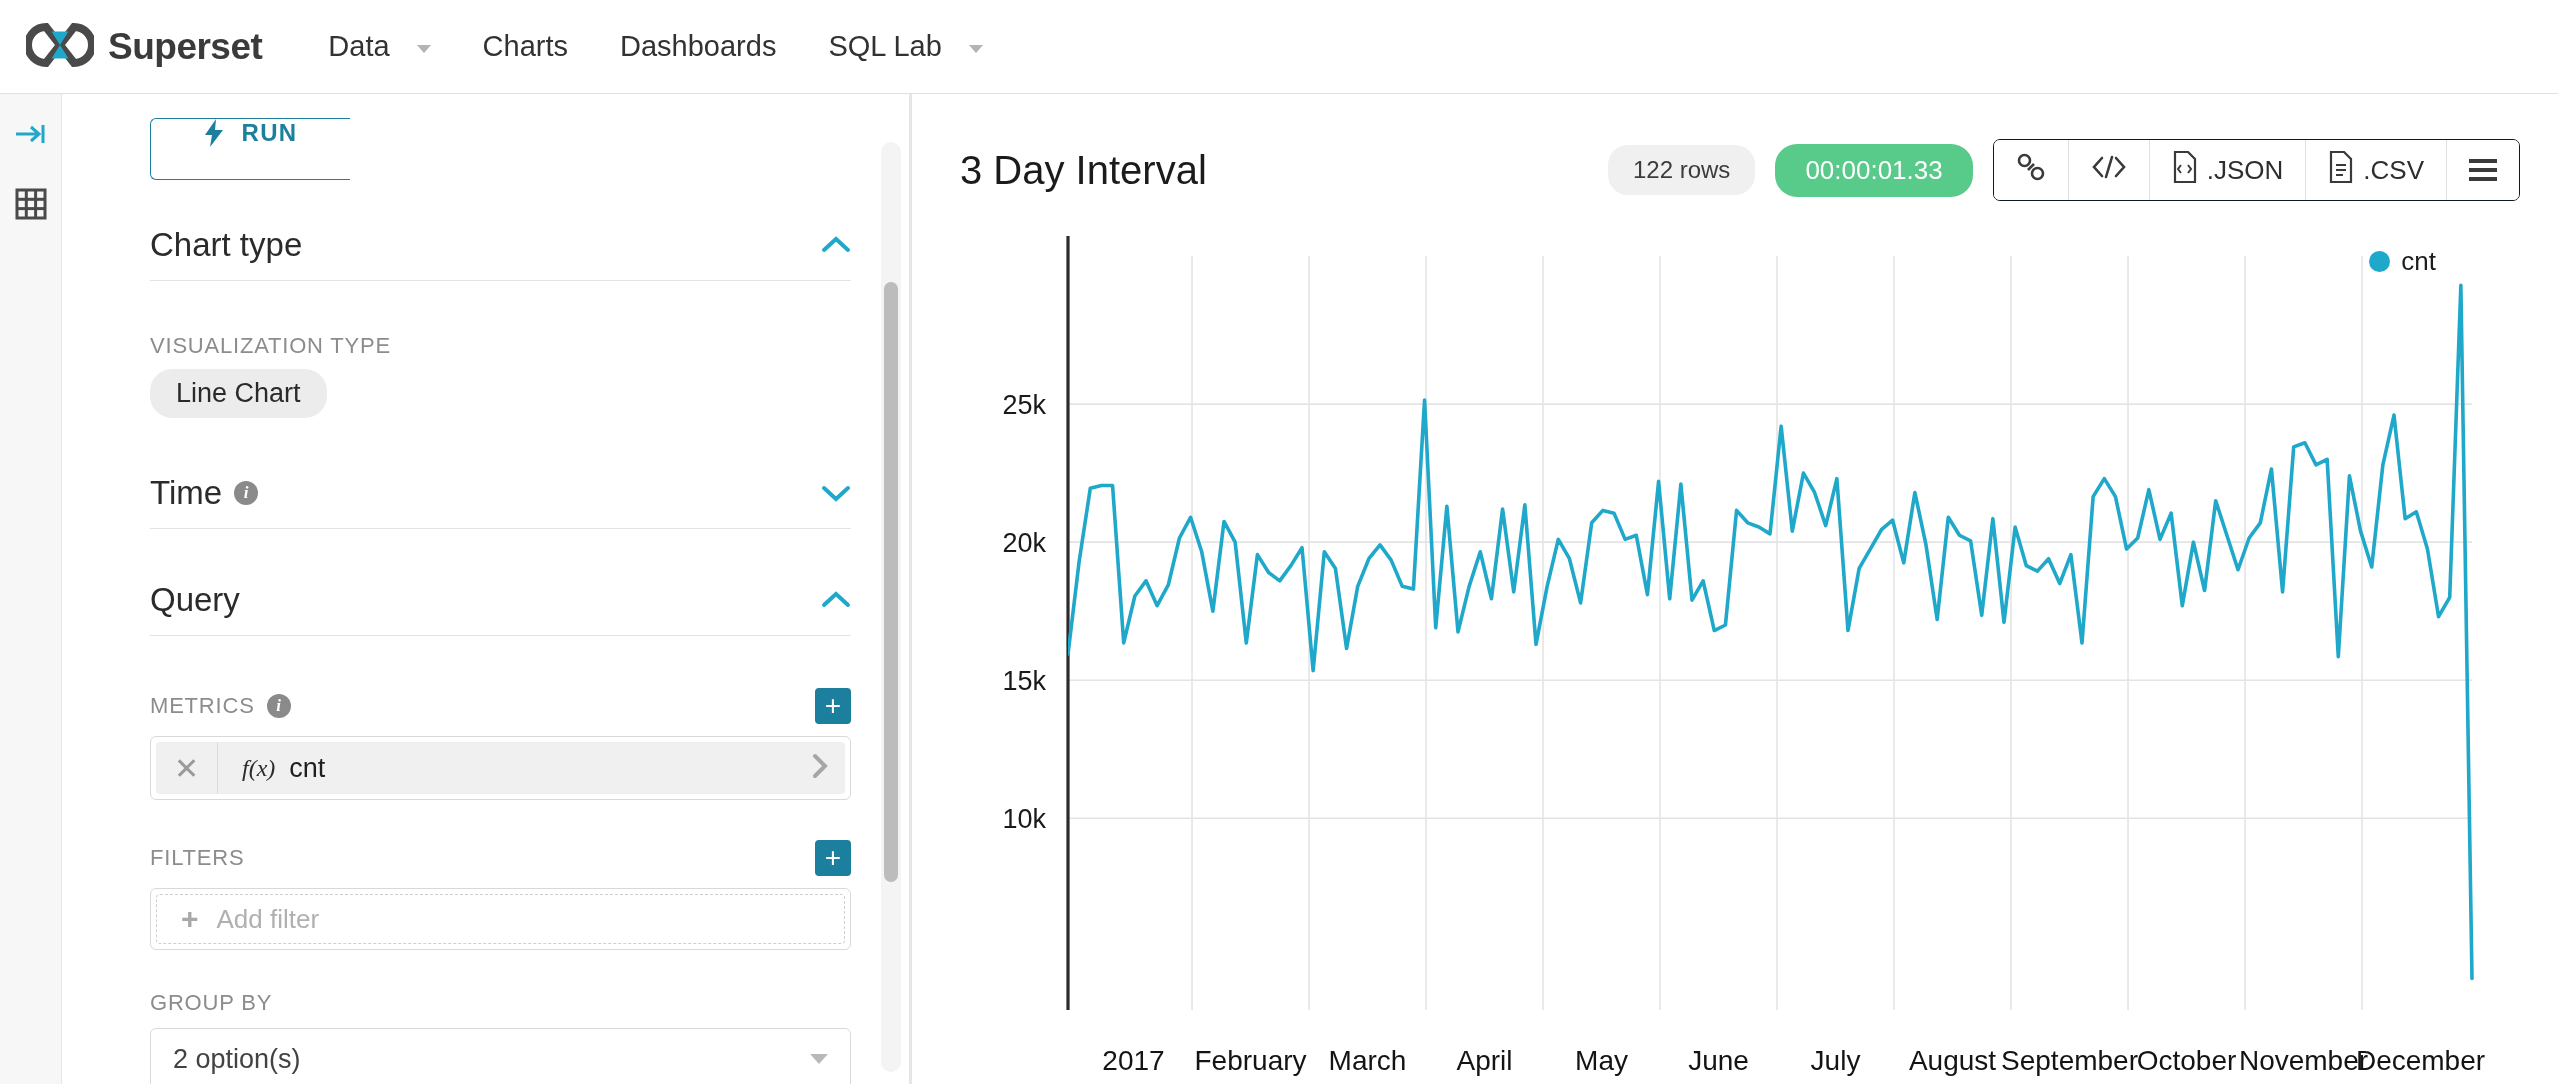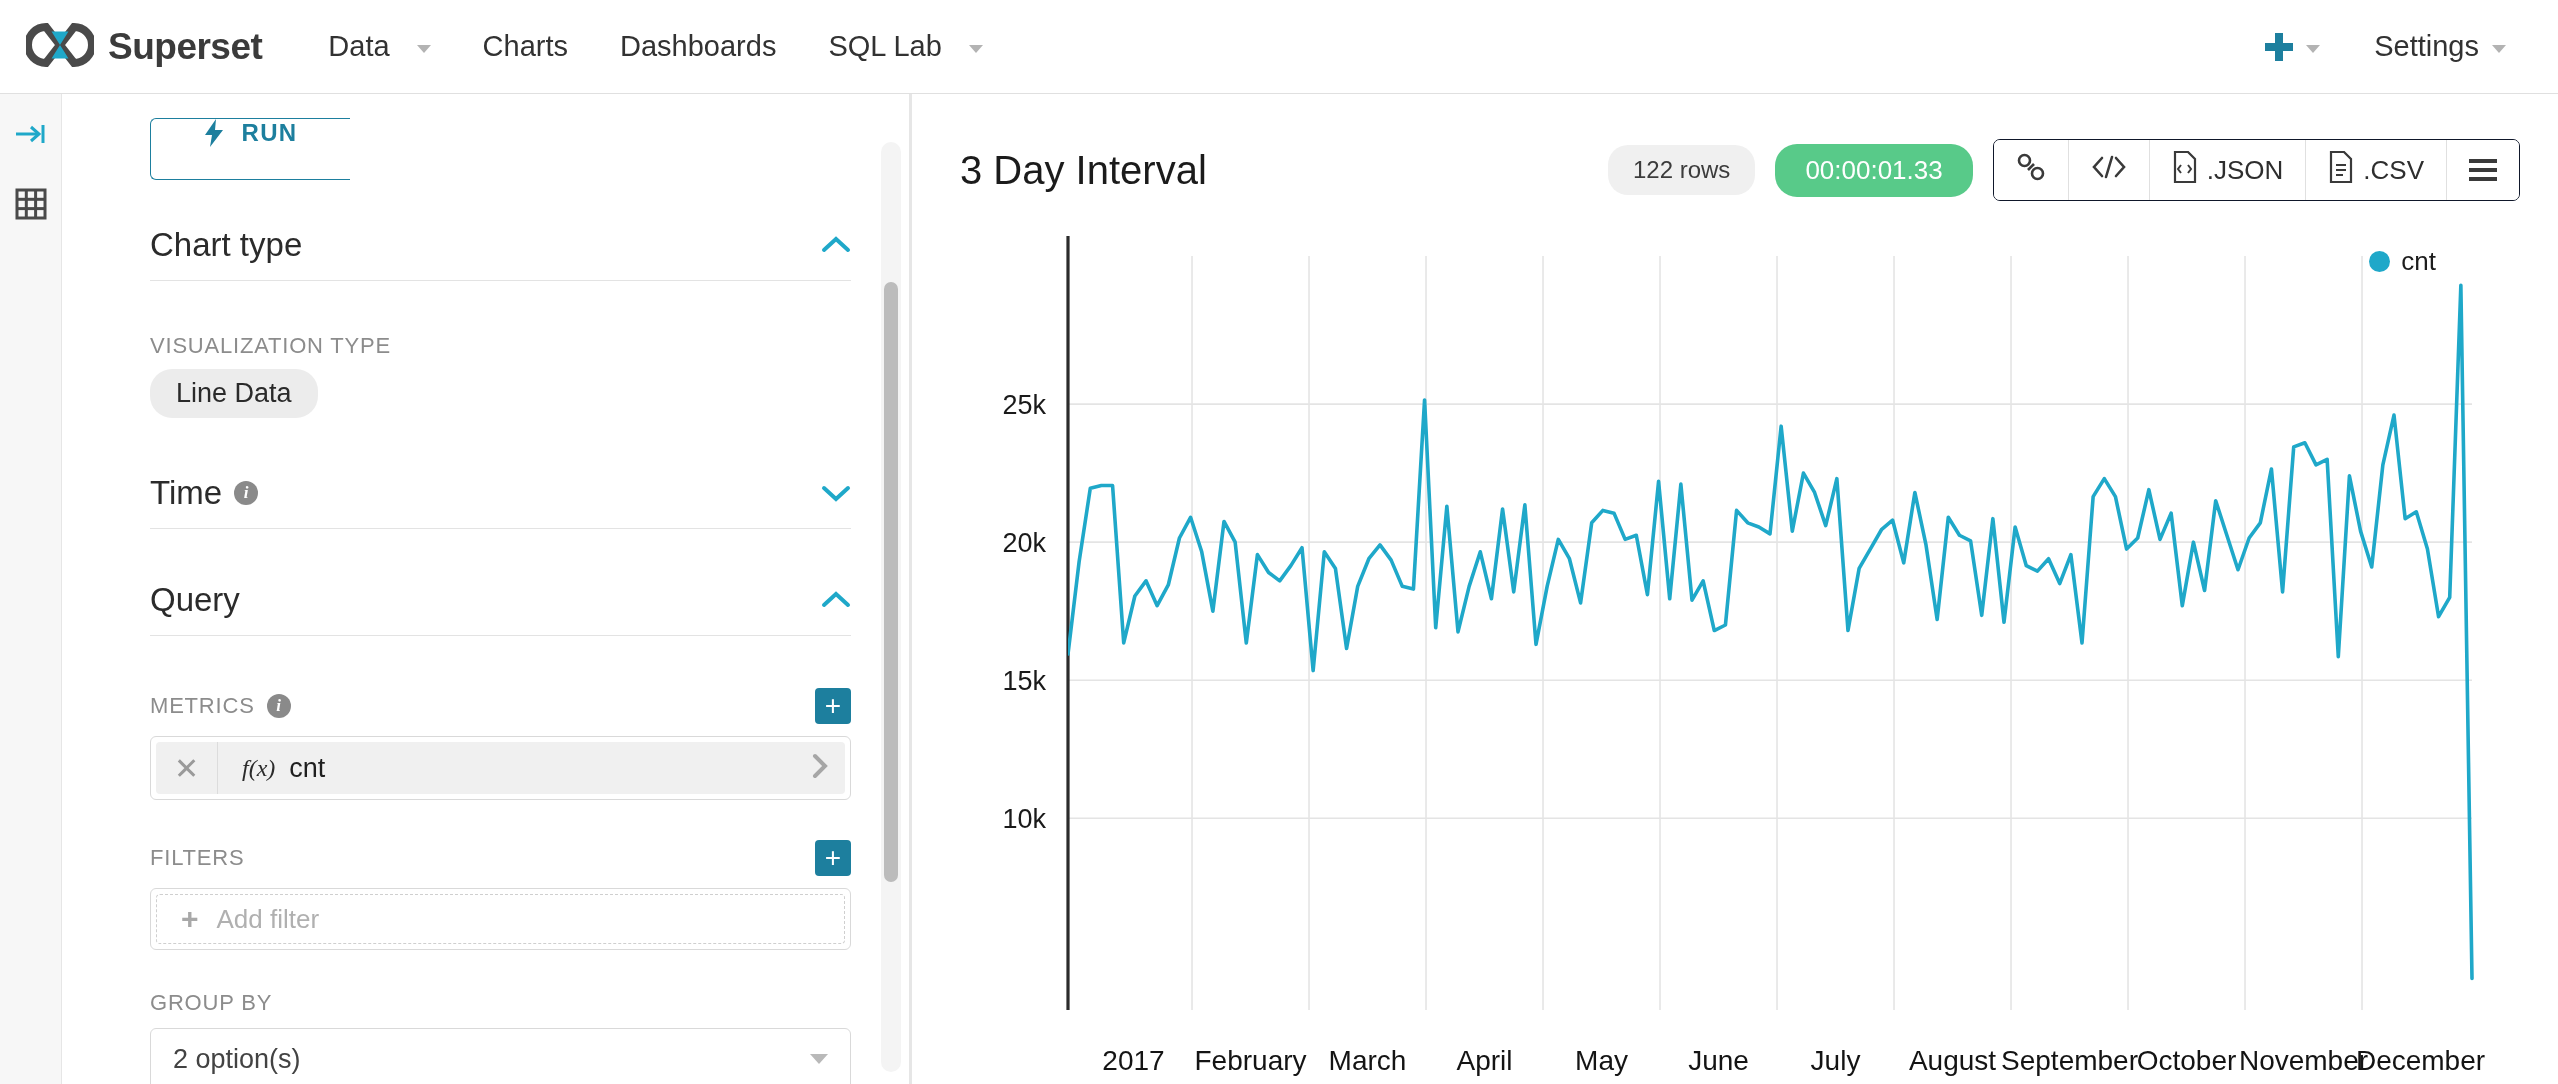--- a/index.html
+++ b/index.html
@@ -230,30 +230,20 @@
     <span>Charts</span>
   </div>
   <div class="nav-link">
     <span>Dashboards</span>
   </div>
   <div class="nav-link">
     <span>SQL Lab</span>
     <span class="caret"></span>
   </div>
 
-  <div id="nav-right">
-    <div id="plus-btn">
-      <span class="plus-glyph"></span>
-      <span class="caret"></span>
-    </div>
-    <div id="settings-btn">
-      <span>Settings</span>
-      <span class="caret"></span>
-    </div>
-  </div>
 </div>
 
 <div id="body-wrap">
 
   <div id="rail">
     <div class="rail-icon">
       <svg width="34" height="26" viewBox="0 0 34 26">
         <line x1="2" y1="13" x2="24" y2="13" stroke="#1fa8c9" stroke-width="3"></line>
         <polyline points="17,6 25,13 17,20" fill="none" stroke="#1fa8c9" stroke-width="3"></polyline>
         <line x1="29" y1="4" x2="29" y2="22" stroke="#1fa8c9" stroke-width="3"></line>
@@ -289,21 +279,21 @@
         <span class="chev">
           <svg width="30" height="18" viewBox="0 0 30 18">
             <polyline points="3,14 15,3 27,14" fill="none" stroke="#1fa8c9" stroke-width="4" stroke-linecap="round"></polyline>
           </svg>
         </span>
       </div>
 
       <div class="spacer-40"></div>
       <div class="field-label">VISUALIZATION TYPE</div>
       <div style="margin-top:10px;">
-        <span style="display:inline-block;background:#ececec;border-radius:22px;padding:9px 26px;font-size:27px;color:#2a2a2a;">Line Data</span>
+        <span style="display:inline-block;background:#ececec;border-radius:22px;padding:9px 26px;font-size:27px;color:#2a2a2a;">Line Chart</span>
       </div>
 
       <div class="spacer-56"></div>
 
       <div class="section-head">
         <span class="section-title">Time</span>
         <span class="info-icon">i</span>
         <span class="chev">
           <svg width="30" height="18" viewBox="0 0 30 18">
             <polyline points="3,4 15,15 27,4" fill="none" stroke="#1fa8c9" stroke-width="4" stroke-linecap="round"></polyline>

